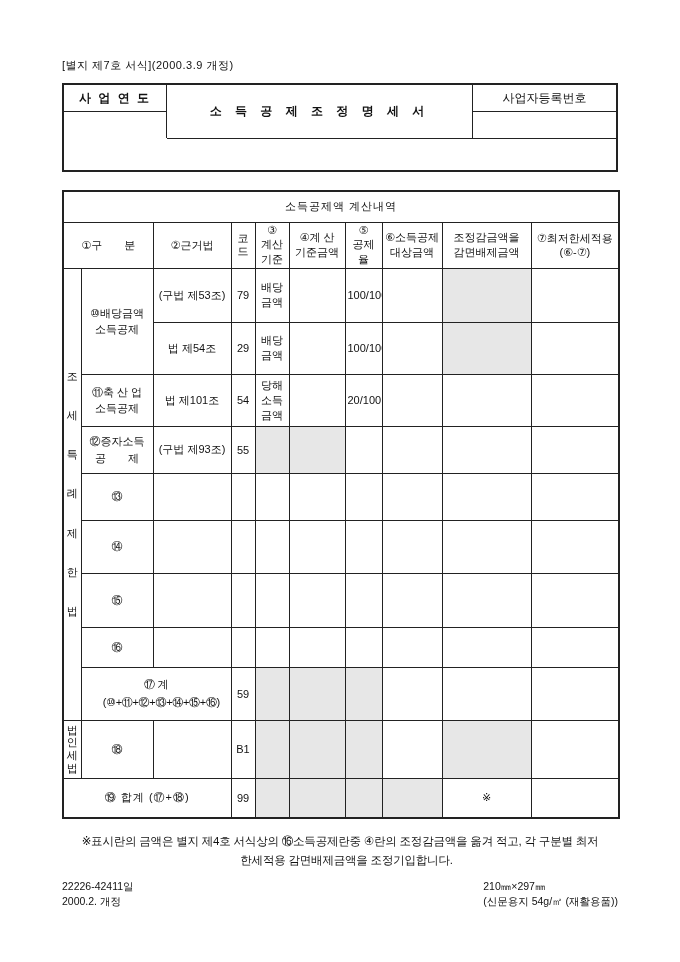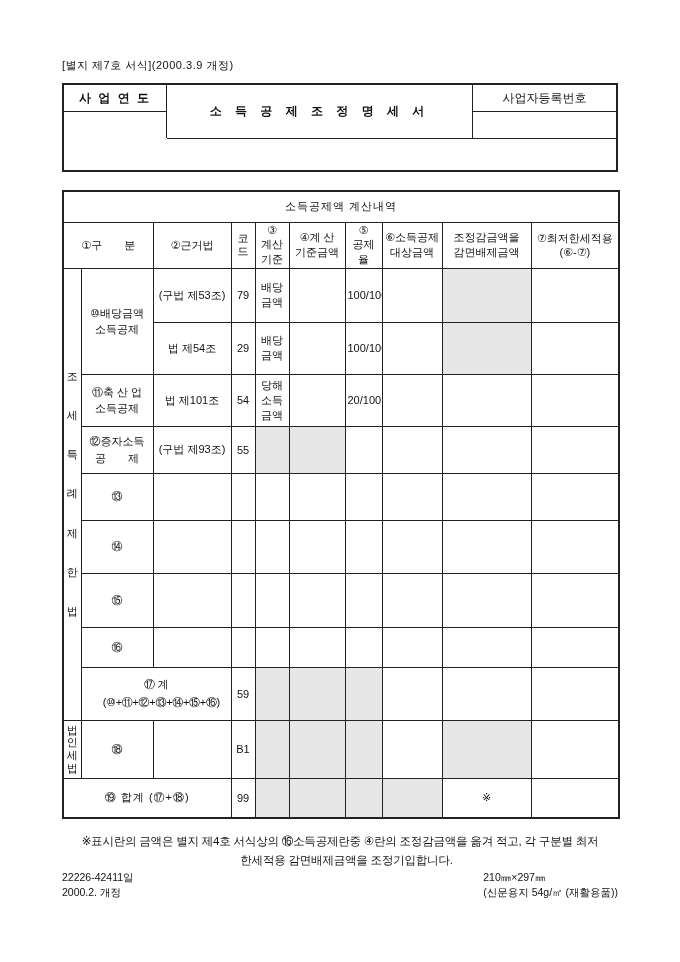--- a/index.html
+++ b/index.html
@@ -52,21 +52,21 @@
   td.mark{text-align:left;padding-left:6px;font-size:12px;}
   tr.rh30{height:31px;} tr.rh45{height:44px;} tr.rh54{height:54px;}
   tr.rh52{height:52px;} tr.rh47{height:47px;} tr.rh53{height:53px;}
   tr.rh40{height:40px;} tr.rh58{height:58px;}
 
   
   .footnote{
     margin-top:13px;font-size:11.5px;line-height:1.65;
     white-space:pre-line;padding-left:13px;text-indent:-13px;letter-spacing:-0.2px;text-align:center;
   }
-  .footer{display:flex;justify-content:space-between;font-size:10.5px;line-height:1.4;}
+  .footer{display:flex;justify-content:space-between;margin-top:9px;font-size:10.5px;line-height:1.4;}
   .footer .right{text-align:left;}
   .footer div{white-space:pre-line;}
 </style>
 </head>
 <body>
 
 <div class="page">
 
   <div class="top-note">[별지 제7호 서식](2000.3.9 개정)</div>
 

